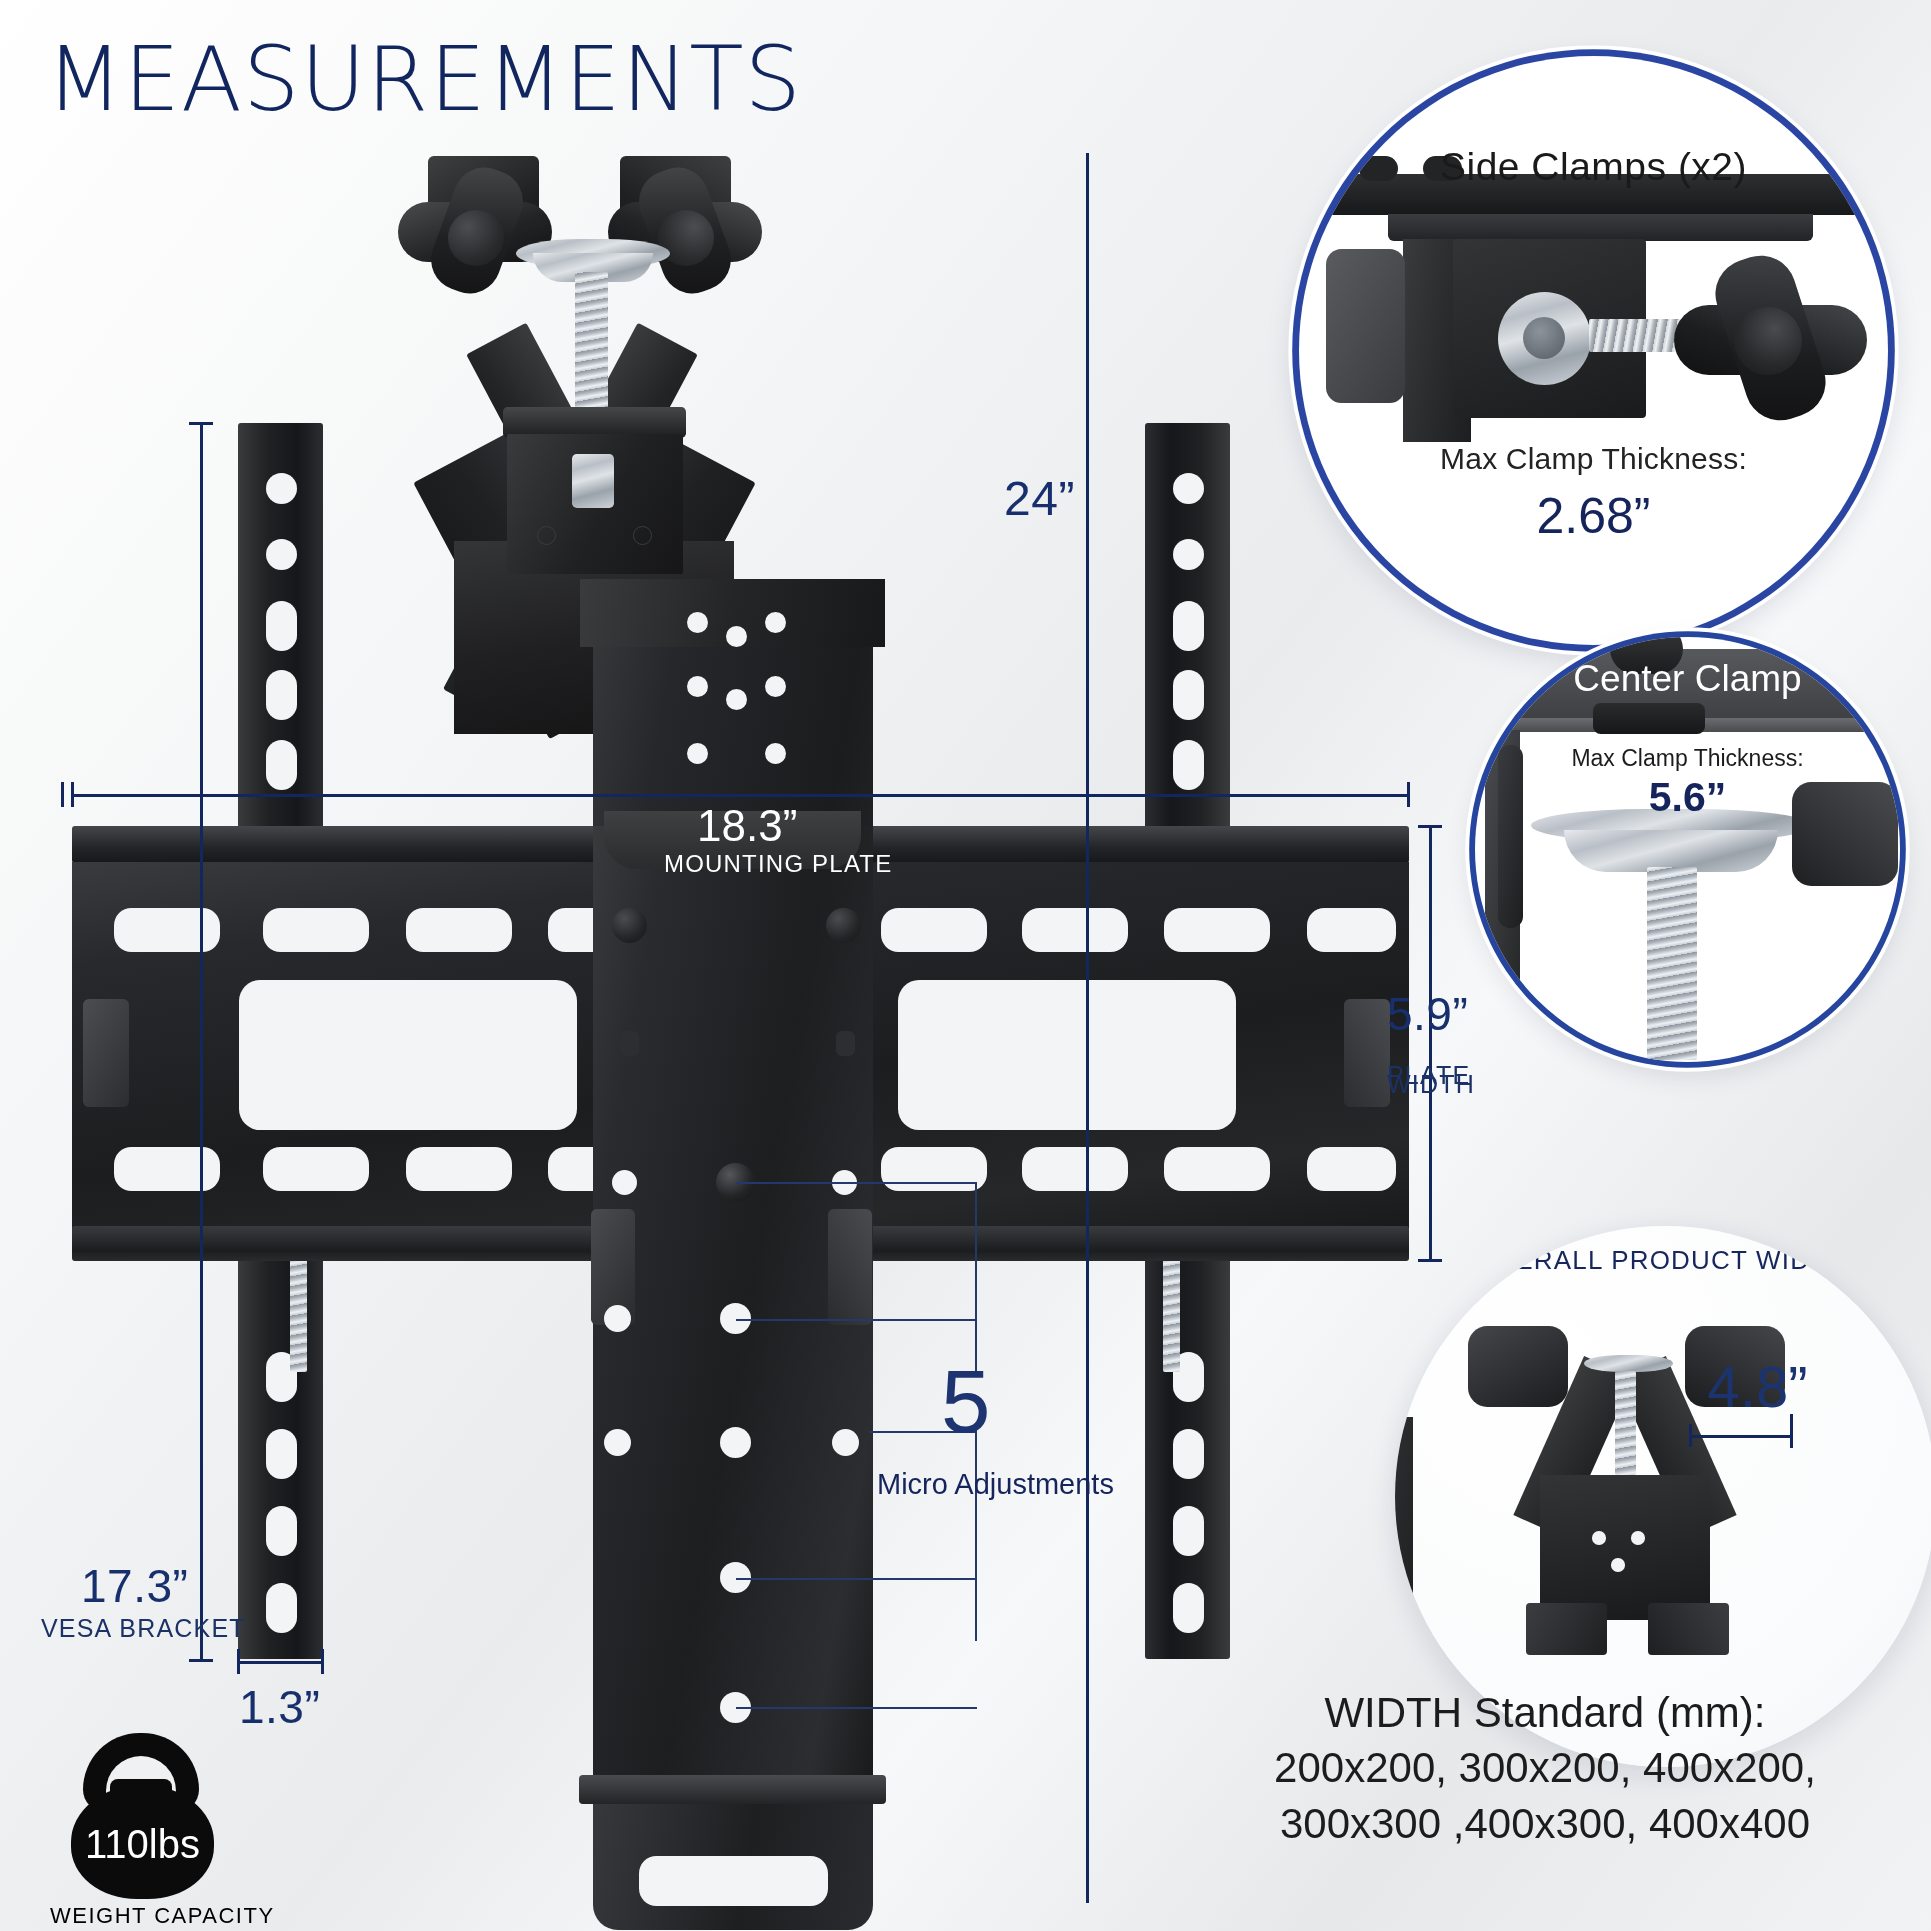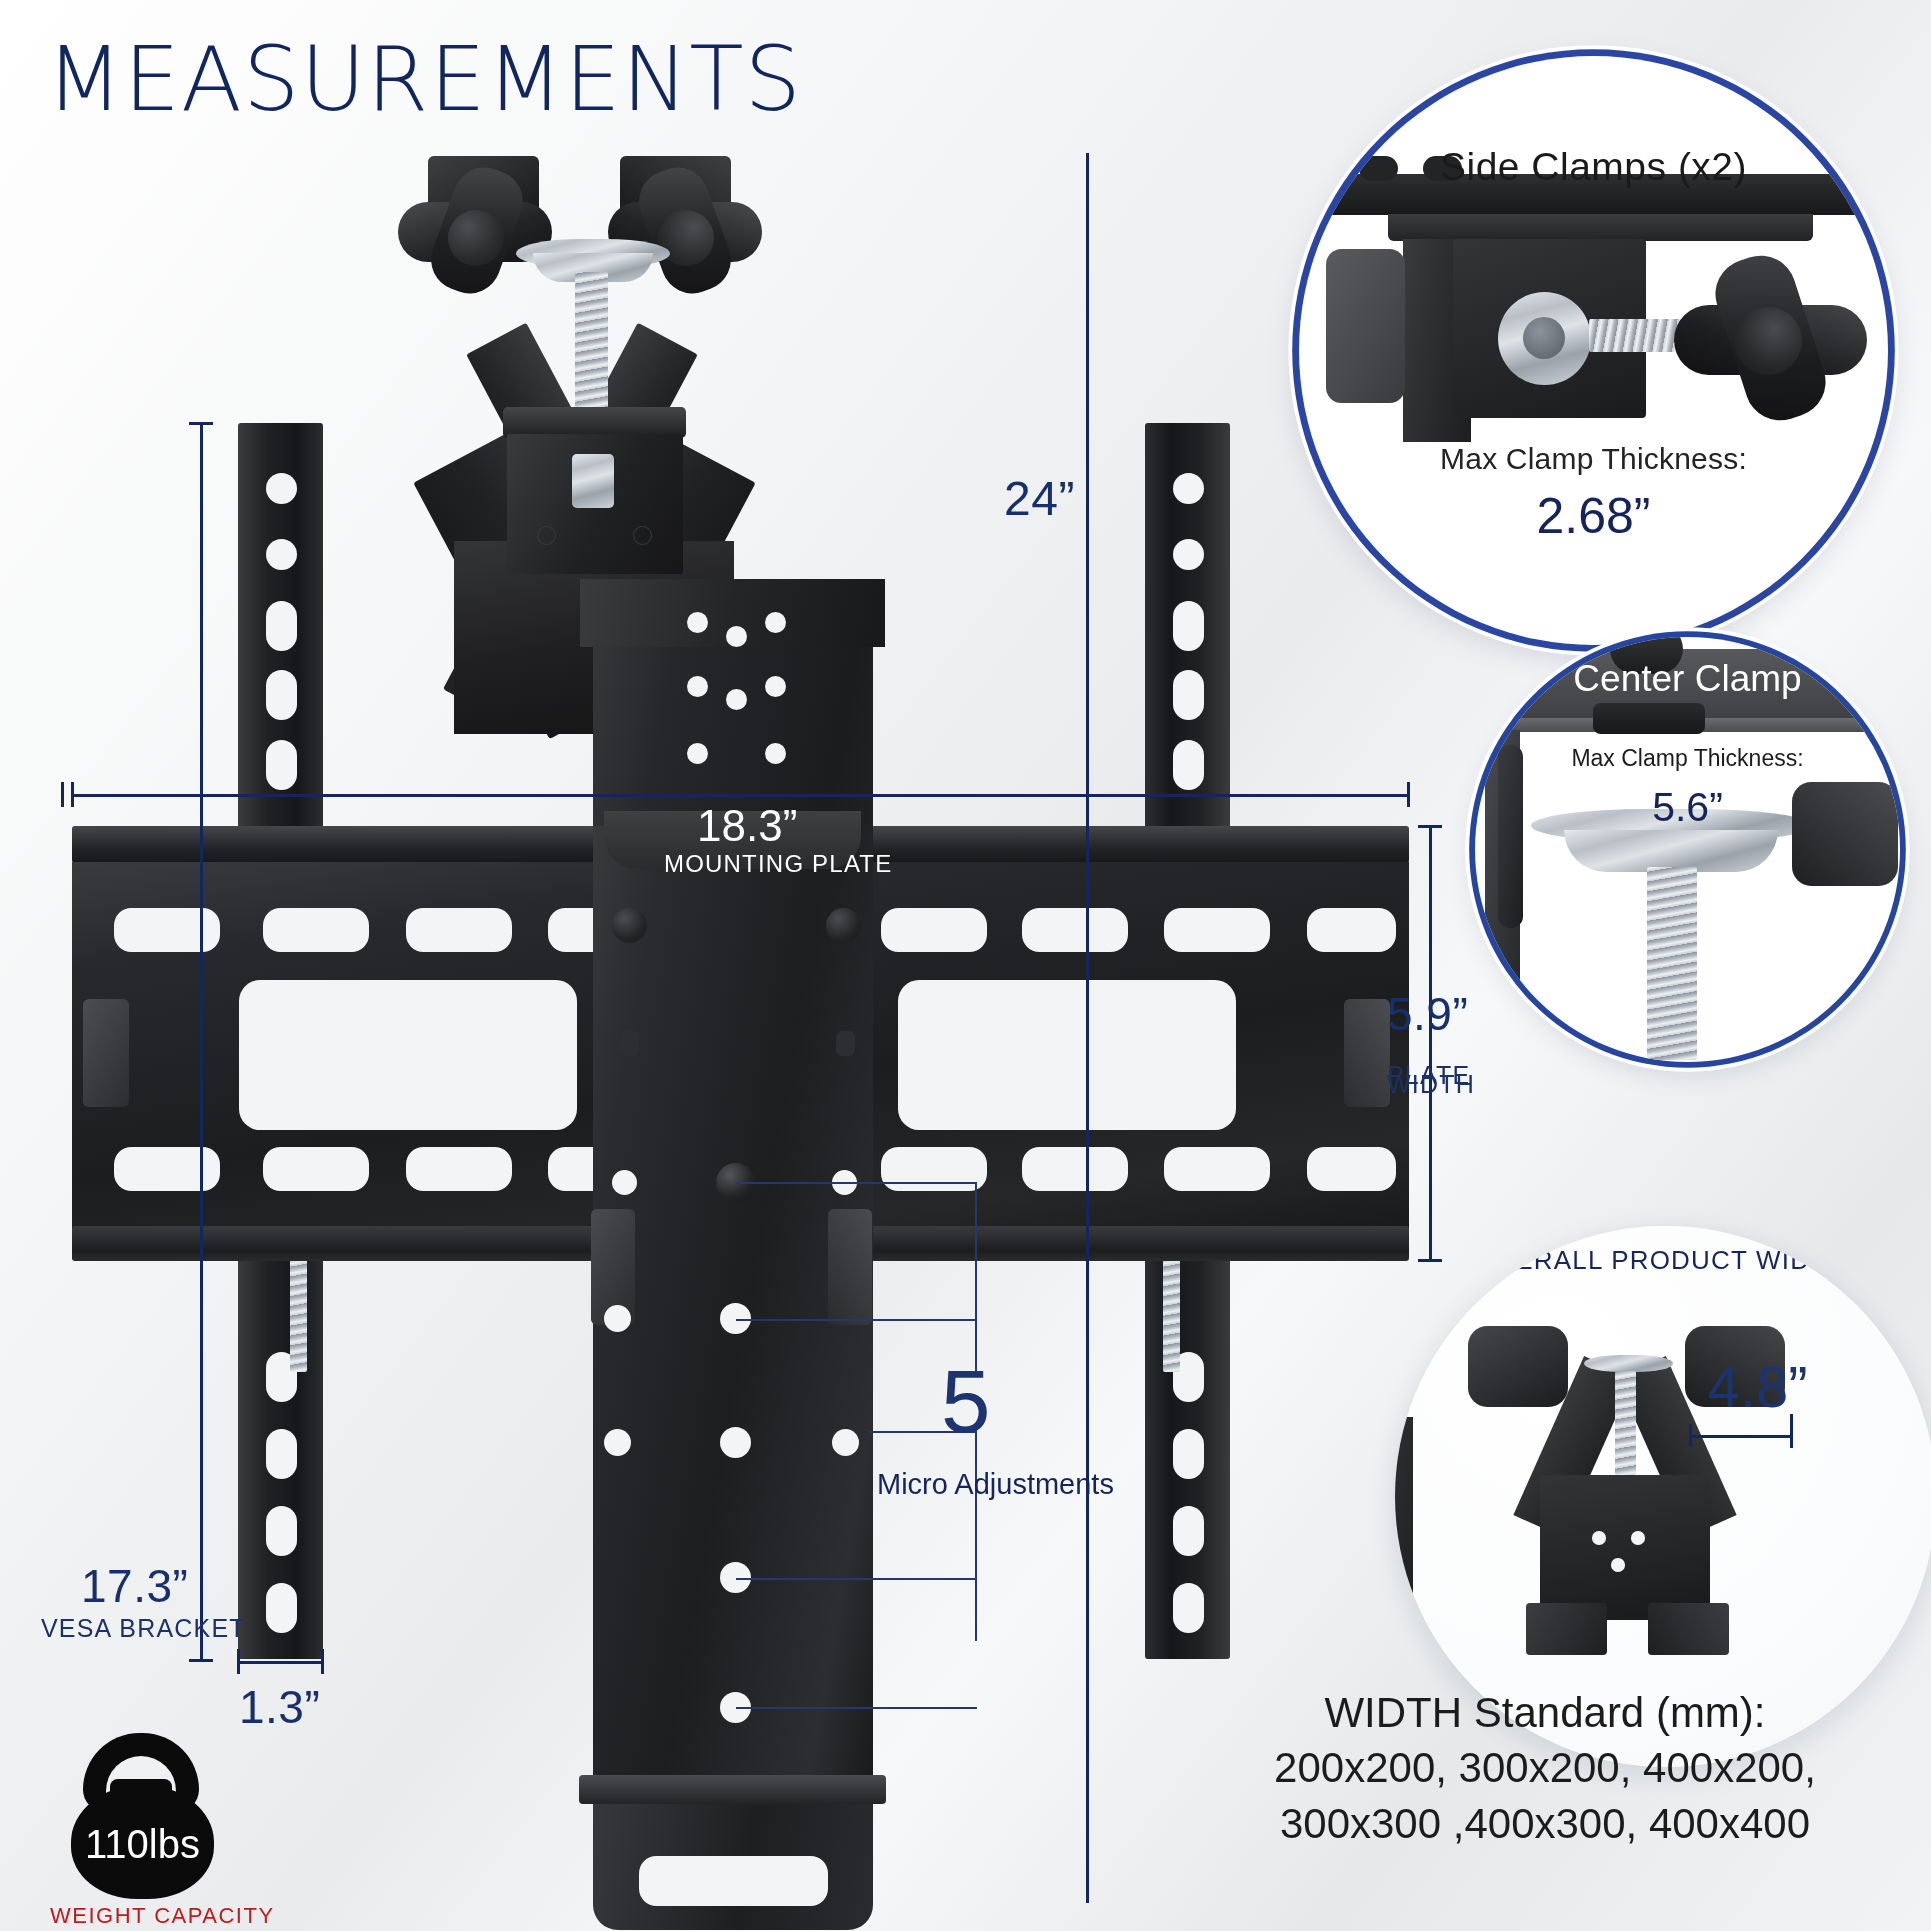--- a/index.html
+++ b/index.html
@@ -60,21 +60,21 @@
   .ring-blue2{box-shadow:0 0 0 5.8px #25459e, 0 0 0 9.7px #ffffff, 0 9.7px 29px rgba(20,30,70,.16);}
   .ring-white{box-shadow:0 7.7px 29px rgba(20,30,70,.12);}
 
   .cap-label{font-size:39px;color:#1a1a1a;font-weight:400;letter-spacing:0.5px;}
   .cap-sub{font-size:30px;color:#232323;letter-spacing:0.2px;}
   .cap-val{font-size:50px;color:#15255c;font-weight:500;}
 
   .vesa-text{font-size:42px;color:#1c1c1c;line-height:1.32;text-align:center;font-weight:300;}
   .bignum{font-size:89px;color:#1d3470;font-weight:400;}
 
-  .kb-label{font-size:22px;color:#b91c1c;letter-spacing:1.5px;}
+  .kb-label{font-size:22px;color:#000000;letter-spacing:1.5px;}
 </style>
 </head>
 <body>
 
 <div class="stage">
 
   <div class="abs title">MEASUREMENTS</div>
 
   <div class="abs" style="left:0;top:0;width:1159px;height:1931px;">
 
@@ -328,21 +328,21 @@
 
     <div class="abs steel" style="left:56px;top:172px;width:280px;height:33px;border-radius:50%/60%;"></div>
     <div class="abs steel" style="left:89px;top:193px;width:214px;height:42px;border-radius:0 0 97px 97px;"></div>
 
     <div class="abs screw" style="left:172px;top:230px;width:50px;height:193px;"></div>
 
     <div class="abs" style="left:317px;top:145px;width:106px;height:104px;border-radius:19.3px;background:linear-gradient(220deg,#4b4c4f,#1e1f21);"></div>
 
     <div class="abs white-t" style="left:0;top:21px;width:425px;text-align:center;font-size:37px;font-weight:300;">Center Clamp</div>
     <div class="abs" style="left:0;top:108px;width:425px;text-align:center;font-size:23px;color:#1c1c1c;">Max Clamp Thickness:</div>
-    <div class="abs" style="left:0;top:137px;width:425px;text-align:center;font-size:41px;color:#15255c;font-weight:400;margin-top:10px;">5.6”</div>
+    <div class="abs" style="left:0;top:137px;width:425px;text-align:center;font-size:41px;color:#15255c;font-weight:700;">5.6”</div>
   </div>
 
   <div class="abs circle ring-white" style="left:1395px;top:1226px;width:541px;height:541px;background:radial-gradient(circle at 30% 25%,#ffffff,#fafbfc 70%,#f2f3f5);">
 
     <div class="abs" style="left:116px;top:126px;width:54px;height:174px;transform:rotate(24deg);transform-origin:bottom center;
                 background:linear-gradient(100deg,#3a3b3d,#1d1e20);"></div>
     <div class="abs" style="left:290px;top:126px;width:54px;height:174px;transform:rotate(-24deg);transform-origin:bottom center;
                 background:linear-gradient(260deg,#3a3b3d,#1d1e20);"></div>
     <div class="abs" style="left:145px;top:249px;width:170px;height:145px;background:linear-gradient(170deg,#333436,#18191b);"></div>
     <div class="abs" style="left:73px;top:100px;width:100px;height:81px;border-radius:19.3px;background:linear-gradient(150deg,#45464a,#1b1c1e);"></div>

